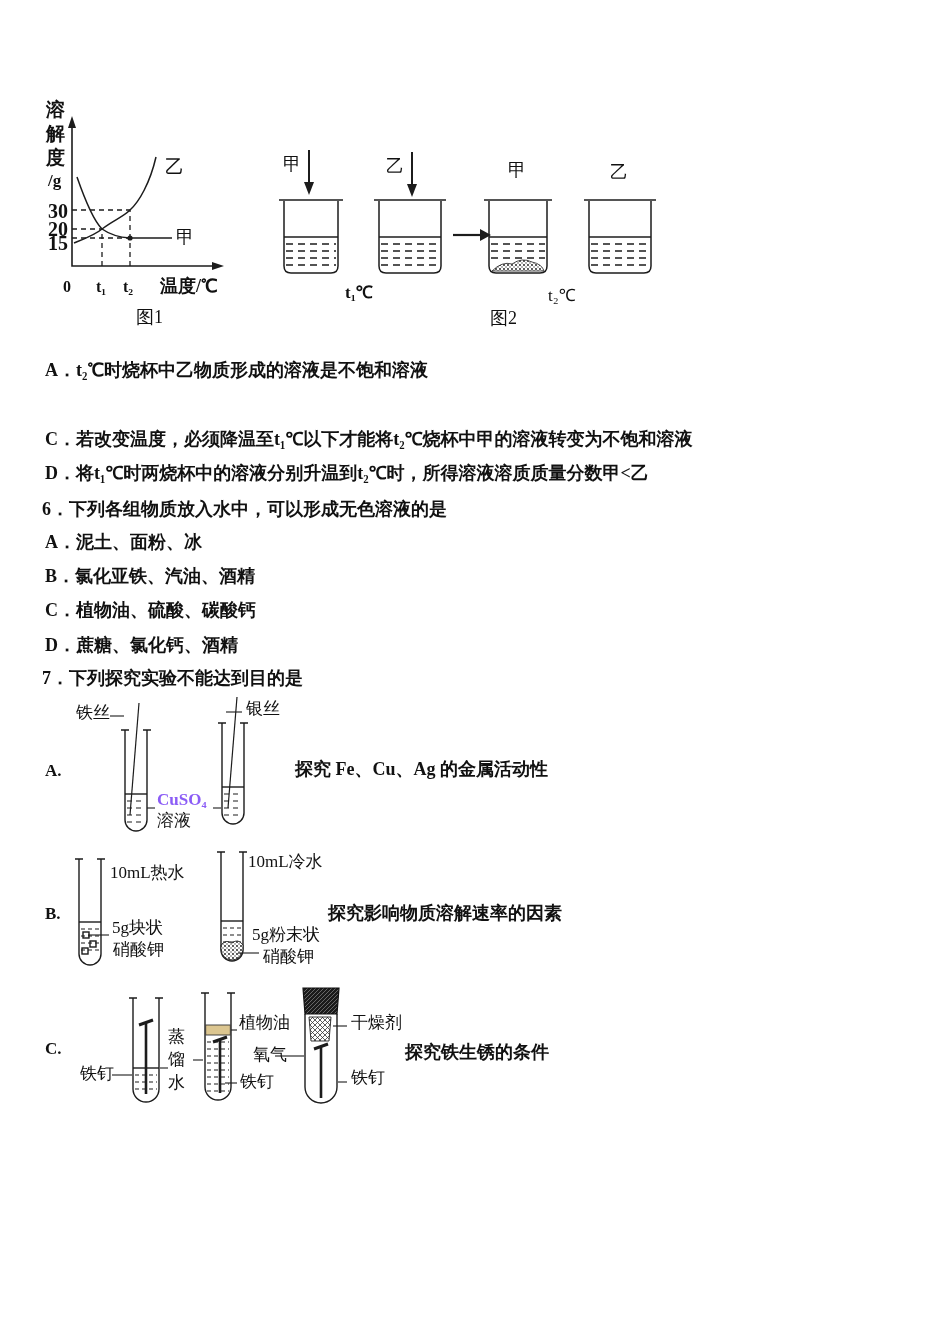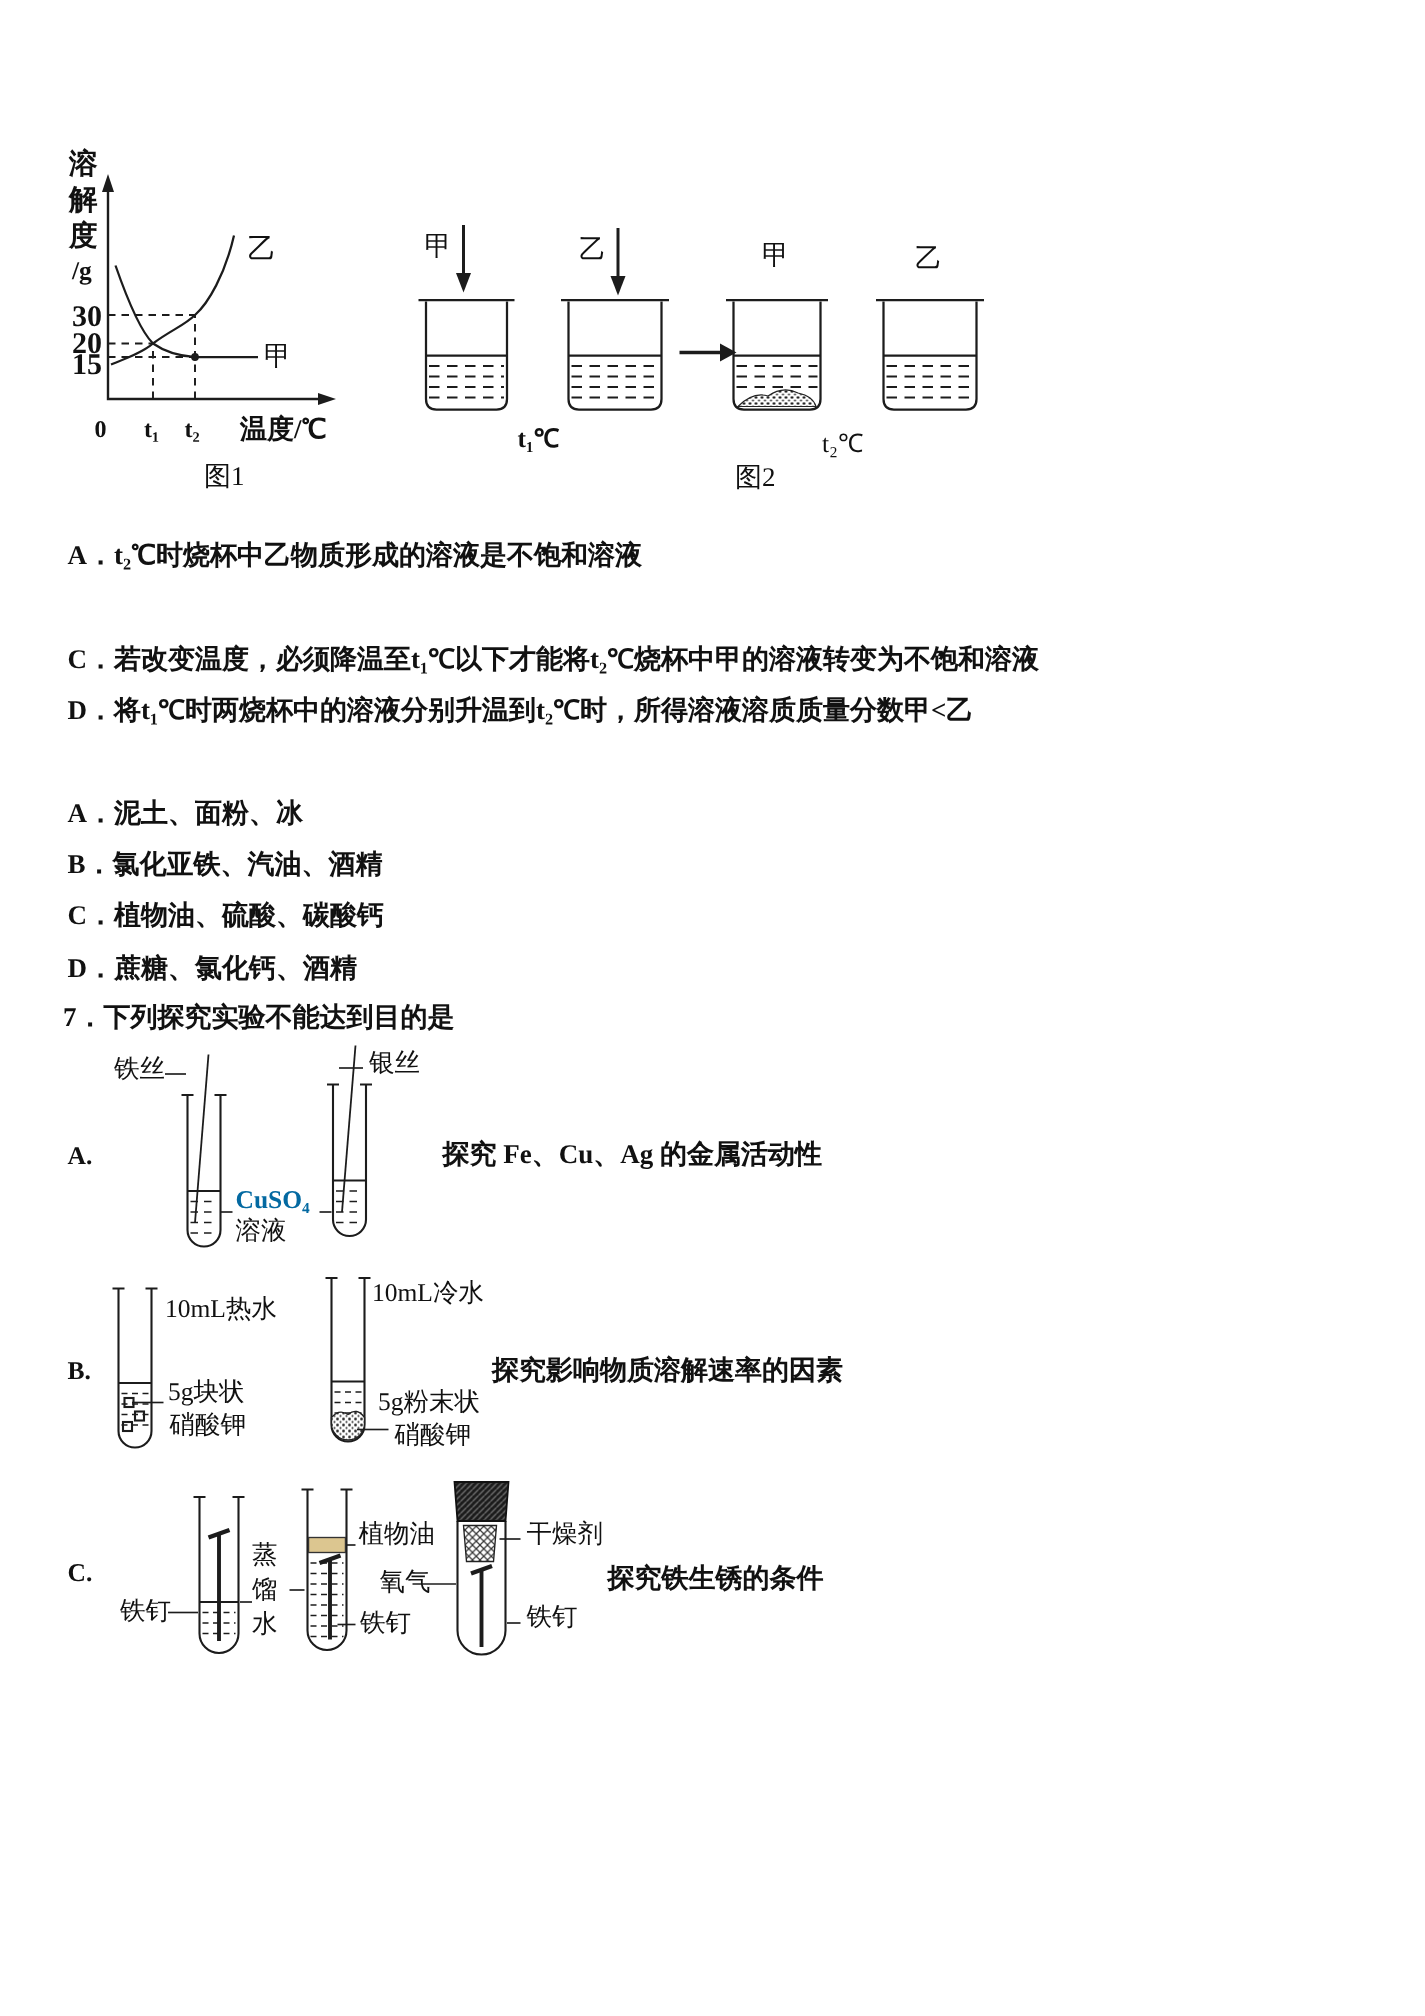--- a/index.html
+++ b/index.html
@@ -3,21 +3,21 @@
 <meta charset="utf-8">
 <style>
   html,body{margin:0;padding:0;background:#fff;}
   .page{position:relative;width:950px;height:1344px;background:#ffffff;
         font-family:"Liberation Serif",serif;color:#111;overflow:hidden;}
   .lbl{position:absolute;white-space:nowrap;line-height:1.12;}
   .b{font-weight:700;}.f16{font-size:16px;}.f17{font-size:17px;}
   .f18{font-size:18px;}.f19{font-size:19px;}
   .tick{font-weight:700;font-size:20px;width:26px;text-align:right;}
   svg{position:absolute;overflow:visible;}
-  .navy{color:#0369a1;font-weight:700;}
+  .navy{color:#8b5cf6;font-weight:700;}
 </style>
 </head>
 <body>
 
 <div class="page">
 
   <svg style="left:38px;top:95px;" width="250" height="215" viewBox="0 0 250 215">
     <g stroke="#1c1c1c" stroke-width="1.6" fill="none">
       <path d="M34,25 V171 H178"></path>
     </g>
@@ -126,20 +126,21 @@
   <span class="lbl f18" style="left:508px;top:160px;">甲</span>
   <span class="lbl f18" style="left:610px;top:162px;">乙</span>
   <span class="lbl f17" style="left:345px;top:283px;font-weight:bold;">t₁℃</span>
   <span class="lbl f17" style="left:548px;top:286px;">t₂℃</span>
   <span class="lbl f18" style="left:458px;top:308px;margin-left:32px;">图2</span>
 
   <span class="lbl f18 b" style="left:45px;top:360px;">A．t₂℃时烧杯中乙物质形成的溶液是不饱和溶液</span>
   <span class="lbl f18 b" style="left:45px;top:429px;">C．若改变温度，必须降温至t₁℃以下才能将t₂℃烧杯中甲的溶液转变为不饱和溶液</span>
   <span class="lbl f18 b" style="left:45px;top:463px;">D．将t₁℃时两烧杯中的溶液分别升温到t₂℃时，所得溶液溶质质量分数甲&lt;乙</span>
 
+  <span class="lbl f18 b" style="left:42px;top:499px;">6．下列各组物质放入水中，可以形成无色溶液的是</span>
   <span class="lbl f18 b" style="left:45px;top:532px;">A．泥土、面粉、冰</span>
   <span class="lbl f18 b" style="left:45px;top:566px;">B．氯化亚铁、汽油、酒精</span>
   <span class="lbl f18 b" style="left:45px;top:600px;">C．植物油、硫酸、碳酸钙</span>
   <span class="lbl f18 b" style="left:45px;top:635px;">D．蔗糖、氯化钙、酒精</span>
 
   <span class="lbl f18 b" style="left:42px;top:668px;">7．下列探究实验不能达到目的是</span>
 
   <svg style="left:60px;top:695px;" width="250" height="150" viewBox="0 0 250 150">
     <g stroke="#1c1c1c" stroke-width="1.4" fill="none">
 

